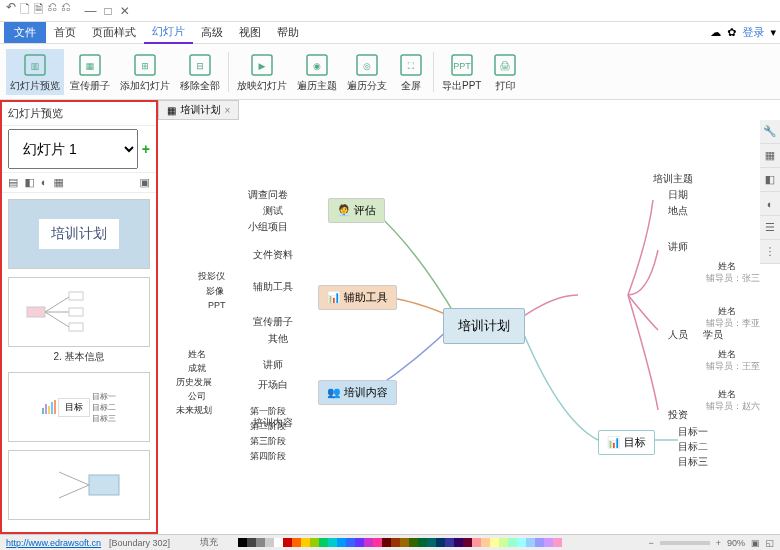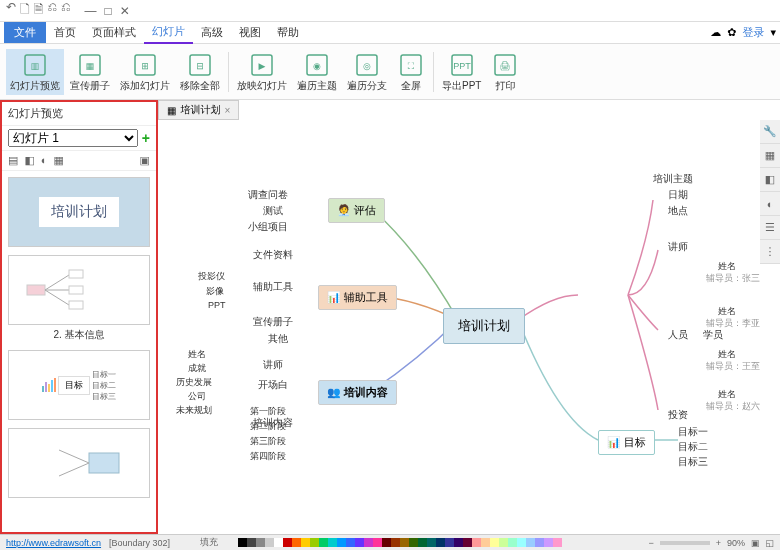--- a/index.html
+++ b/index.html
@@ -18,42 +18,42 @@
 .ribbon { height: 56px; background: #fcfcfc; display: flex; align-items: center; padding: 2px 6px; border-bottom: 1px solid #ddd; gap: 2px; }
 .ribbon-btn { display: flex; flex-direction: column; align-items: center; padding: 2px 4px; cursor: pointer; }
 .ribbon-btn.active { background: #d0e4f5; }
 .ribbon-icon { width: 28px; height: 28px; display: flex; align-items: center; justify-content: center; }
 .ribbon-label { font-size: 10px; color: #333; white-space: nowrap; }
 .ribbon-sep { width: 1px; height: 40px; background: #ddd; margin: 0 2px; }
 .content { display: flex; height: 434px; }
 .sidebar { width: 158px; border: 2px solid #d33; background: #fff; display: flex; flex-direction: column; }
 .sidebar-header { padding: 4px 6px; font-size: 11px; color: #333; border-bottom: 1px solid #eee; }
 .sidebar-controls { display: flex; align-items: center; gap: 4px; padding: 3px 6px; border-bottom: 1px solid #eee; }
-.slide-select { flex: 1; font-size: 12px; padding: 0; }
+.slide-select { flex: 1; font-size: 14px; padding: 10px; }
 .add-btn { color: #2a2; font-size: 14px; font-weight: bold; cursor: pointer; }
 .sidebar-tools { display: flex; gap: 6px; padding: 3px 6px; border-bottom: 1px solid #eee; font-size: 11px; color: #666; }
 .slides { flex: 1; overflow-y: auto; padding: 6px; }
 .slide-thumb { margin-bottom: 8px; }
 .slide-img { width: 100%; height: 70px; border: 1px solid #ccc; background: #fff; display: flex; align-items: center; justify-content: center; position: relative; }
 .slide-img.big-title { background: #c5dae8; }
 .slide-img.big-title span { background: #fff; padding: 6px 12px; font-size: 14px; color: #457; }
 .slide-caption { text-align: center; font-size: 10px; color: #333; margin-top: 3px; }
 .mini-chart { display: flex; align-items: center; gap: 2px; }
 .mini-chart .label-box { border: 1px solid #ddd; padding: 2px 6px; font-size: 9px; }
 .mini-chart .sub-labels { display: flex; flex-direction: column; font-size: 8px; color: #666; }
 .canvas-area { flex: 1; background: #fff; position: relative; }
 .doc-tab { position: absolute; top: 0; left: 0; background: #f0f0f0; border: 1px solid #ccc; padding: 2px 8px; font-size: 10px; display: flex; align-items: center; gap: 4px; }
 .doc-tab .close { color: #888; cursor: pointer; }
 .mindmap { position: absolute; top: 20px; left: 0; right: 20px; bottom: 0; }
 .node { position: absolute; border: 1px solid #ccc; background: #fff; padding: 4px 8px; font-size: 11px; border-radius: 2px; white-space: nowrap; }
 .node.center { background: #d8e8f0; border-color: #9bc; font-size: 13px; padding: 8px 14px; }
 .node.green { background: #d5e8c8; }
 .node.orange { background: #f5d8c0; }
 .node.pink { background: #f5d0d8; }
-.node.blue { background: #c8e0f0; font-weight: bold; }
+.node.blue { background: #c8e0f0; }
 .txt { position: absolute; font-size: 10px; color: #333; white-space: nowrap; }
 .sm { font-size: 9px; }
 svg.connections { position: absolute; top: 0; left: 0; width: 100%; height: 100%; pointer-events: none; }
 .right-toolbar { position: absolute; right: 0; top: 20px; width: 20px; background: #f0f0f0; display: flex; flex-direction: column; }
 .right-toolbar div { width: 20px; height: 24px; display: flex; align-items: center; justify-content: center; font-size: 11px; color: #666; border-bottom: 1px solid #ddd; cursor: pointer; }
 .statusbar { height: 16px; background: #eee; display: flex; align-items: center; padding: 0 6px; font-size: 9px; color: #666; border-top: 1px solid #ccc; }
 .statusbar .url { color: #06c; text-decoration: underline; }
 .statusbar-right { margin-left: auto; display: flex; align-items: center; gap: 6px; }
 .color-palette { display: flex; margin-left: 20px; }
 .color-palette span { width: 9px; height: 9px; }

